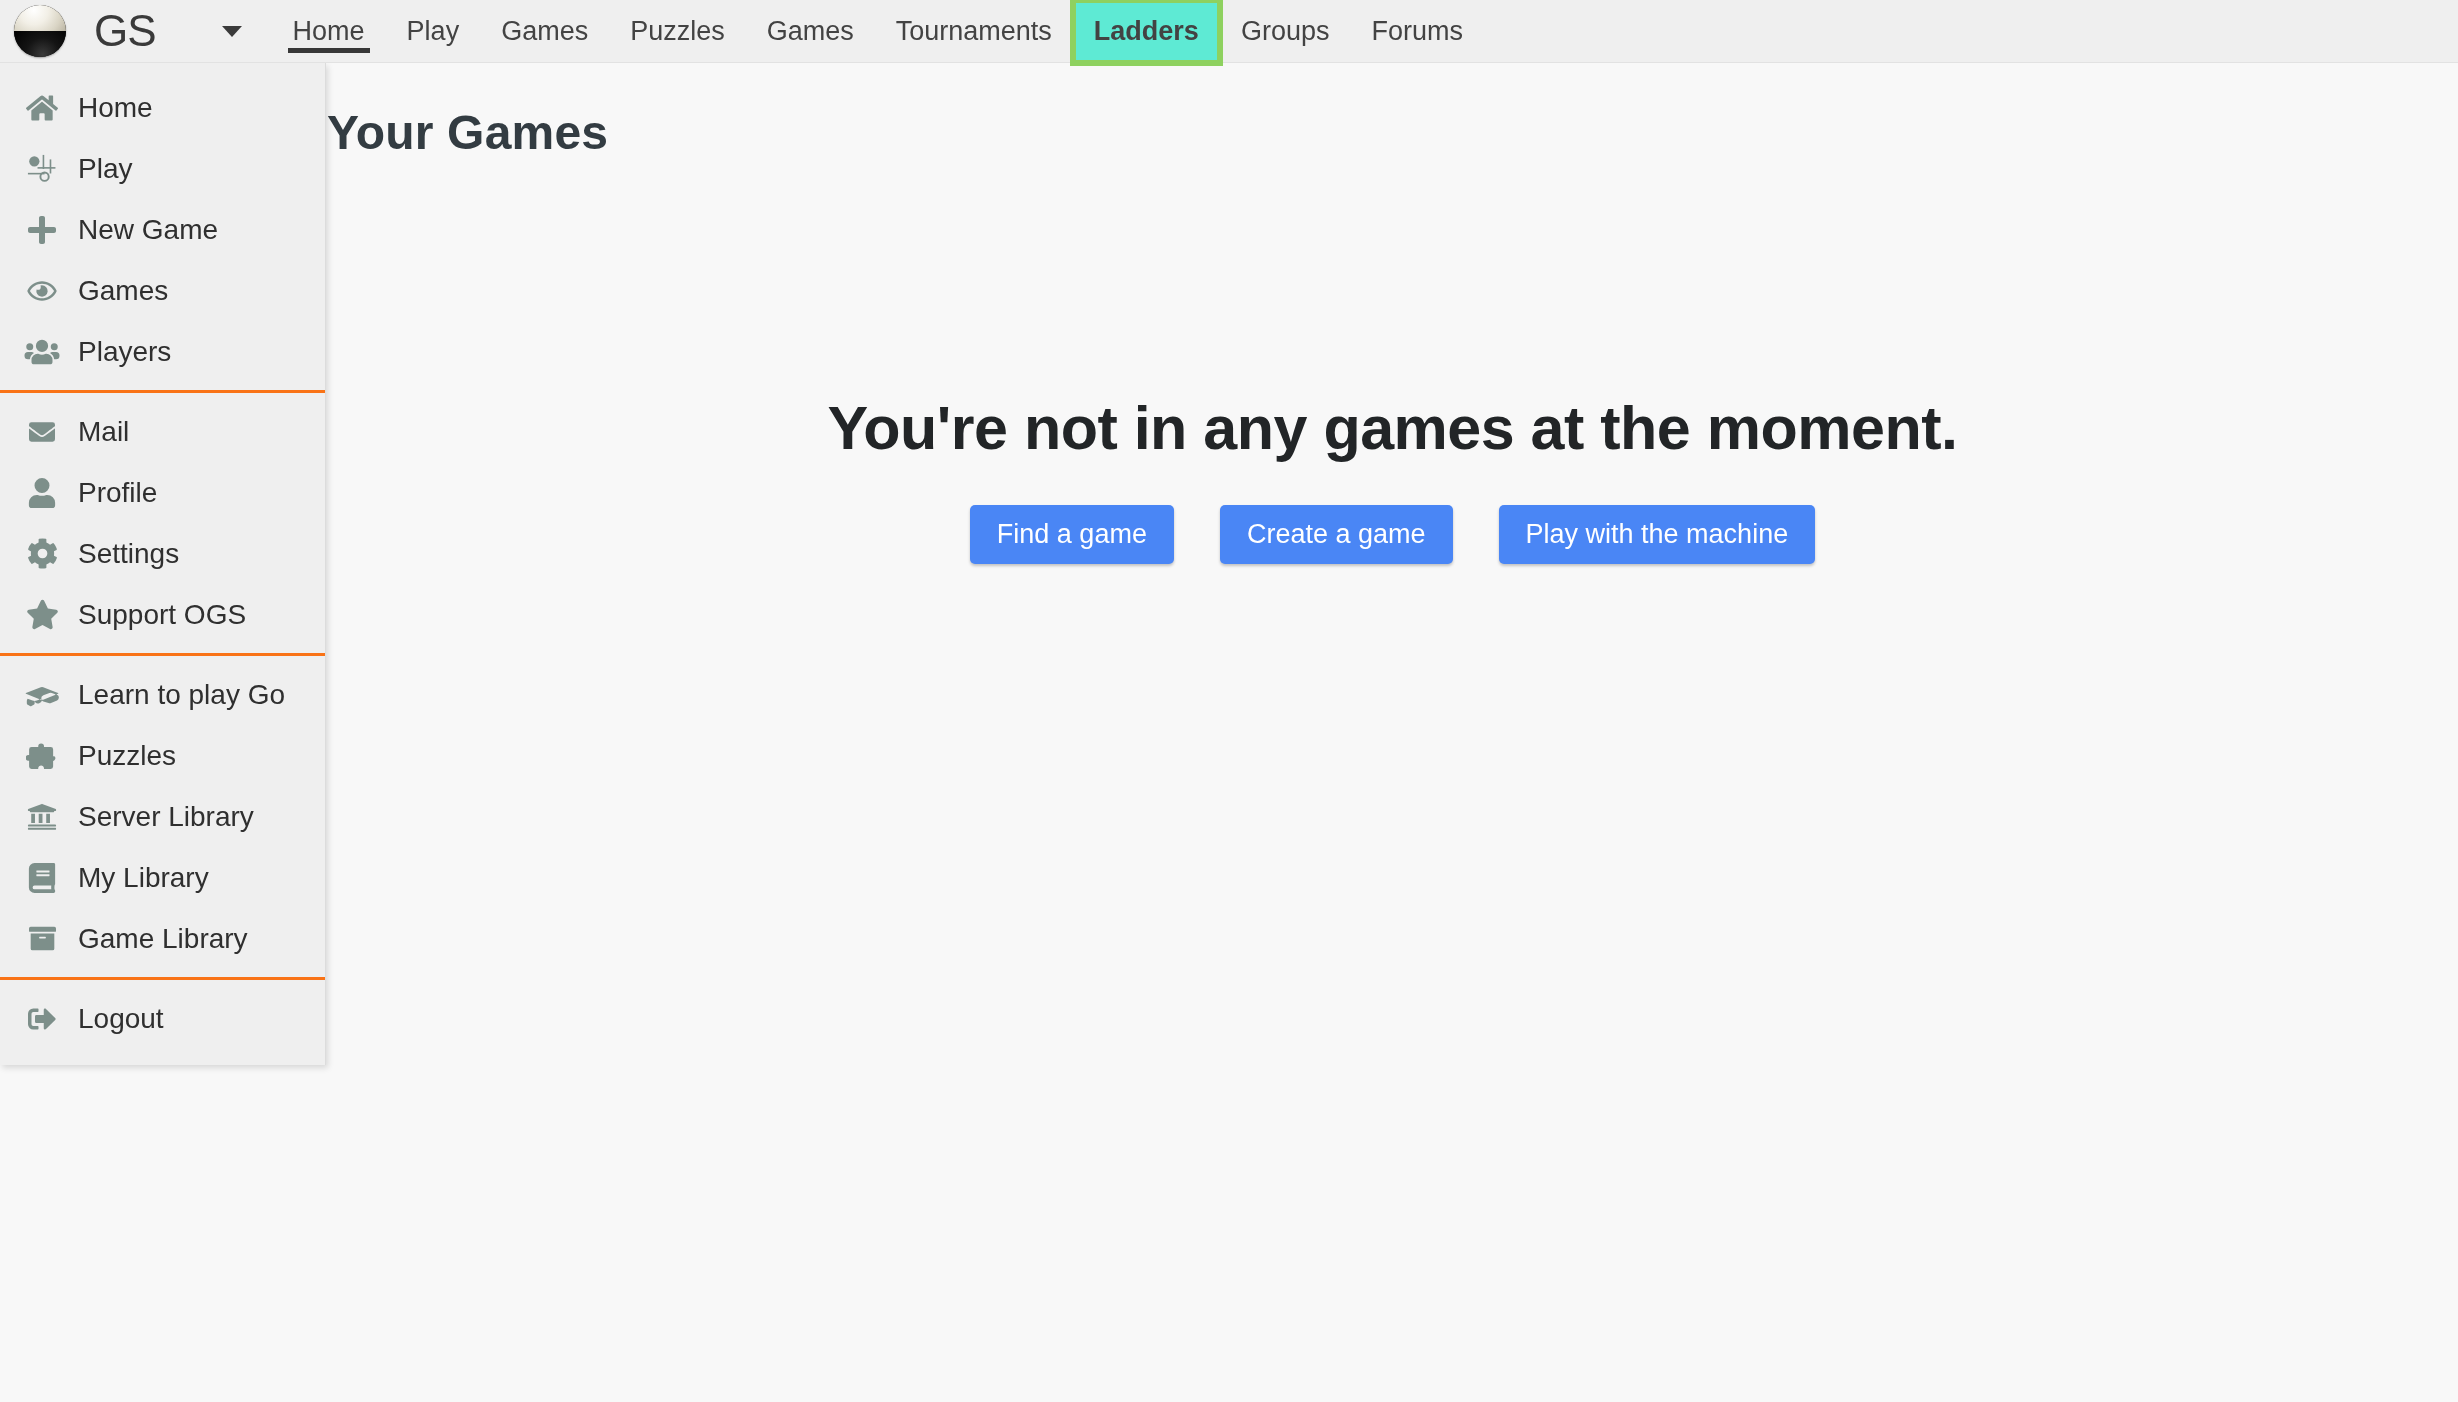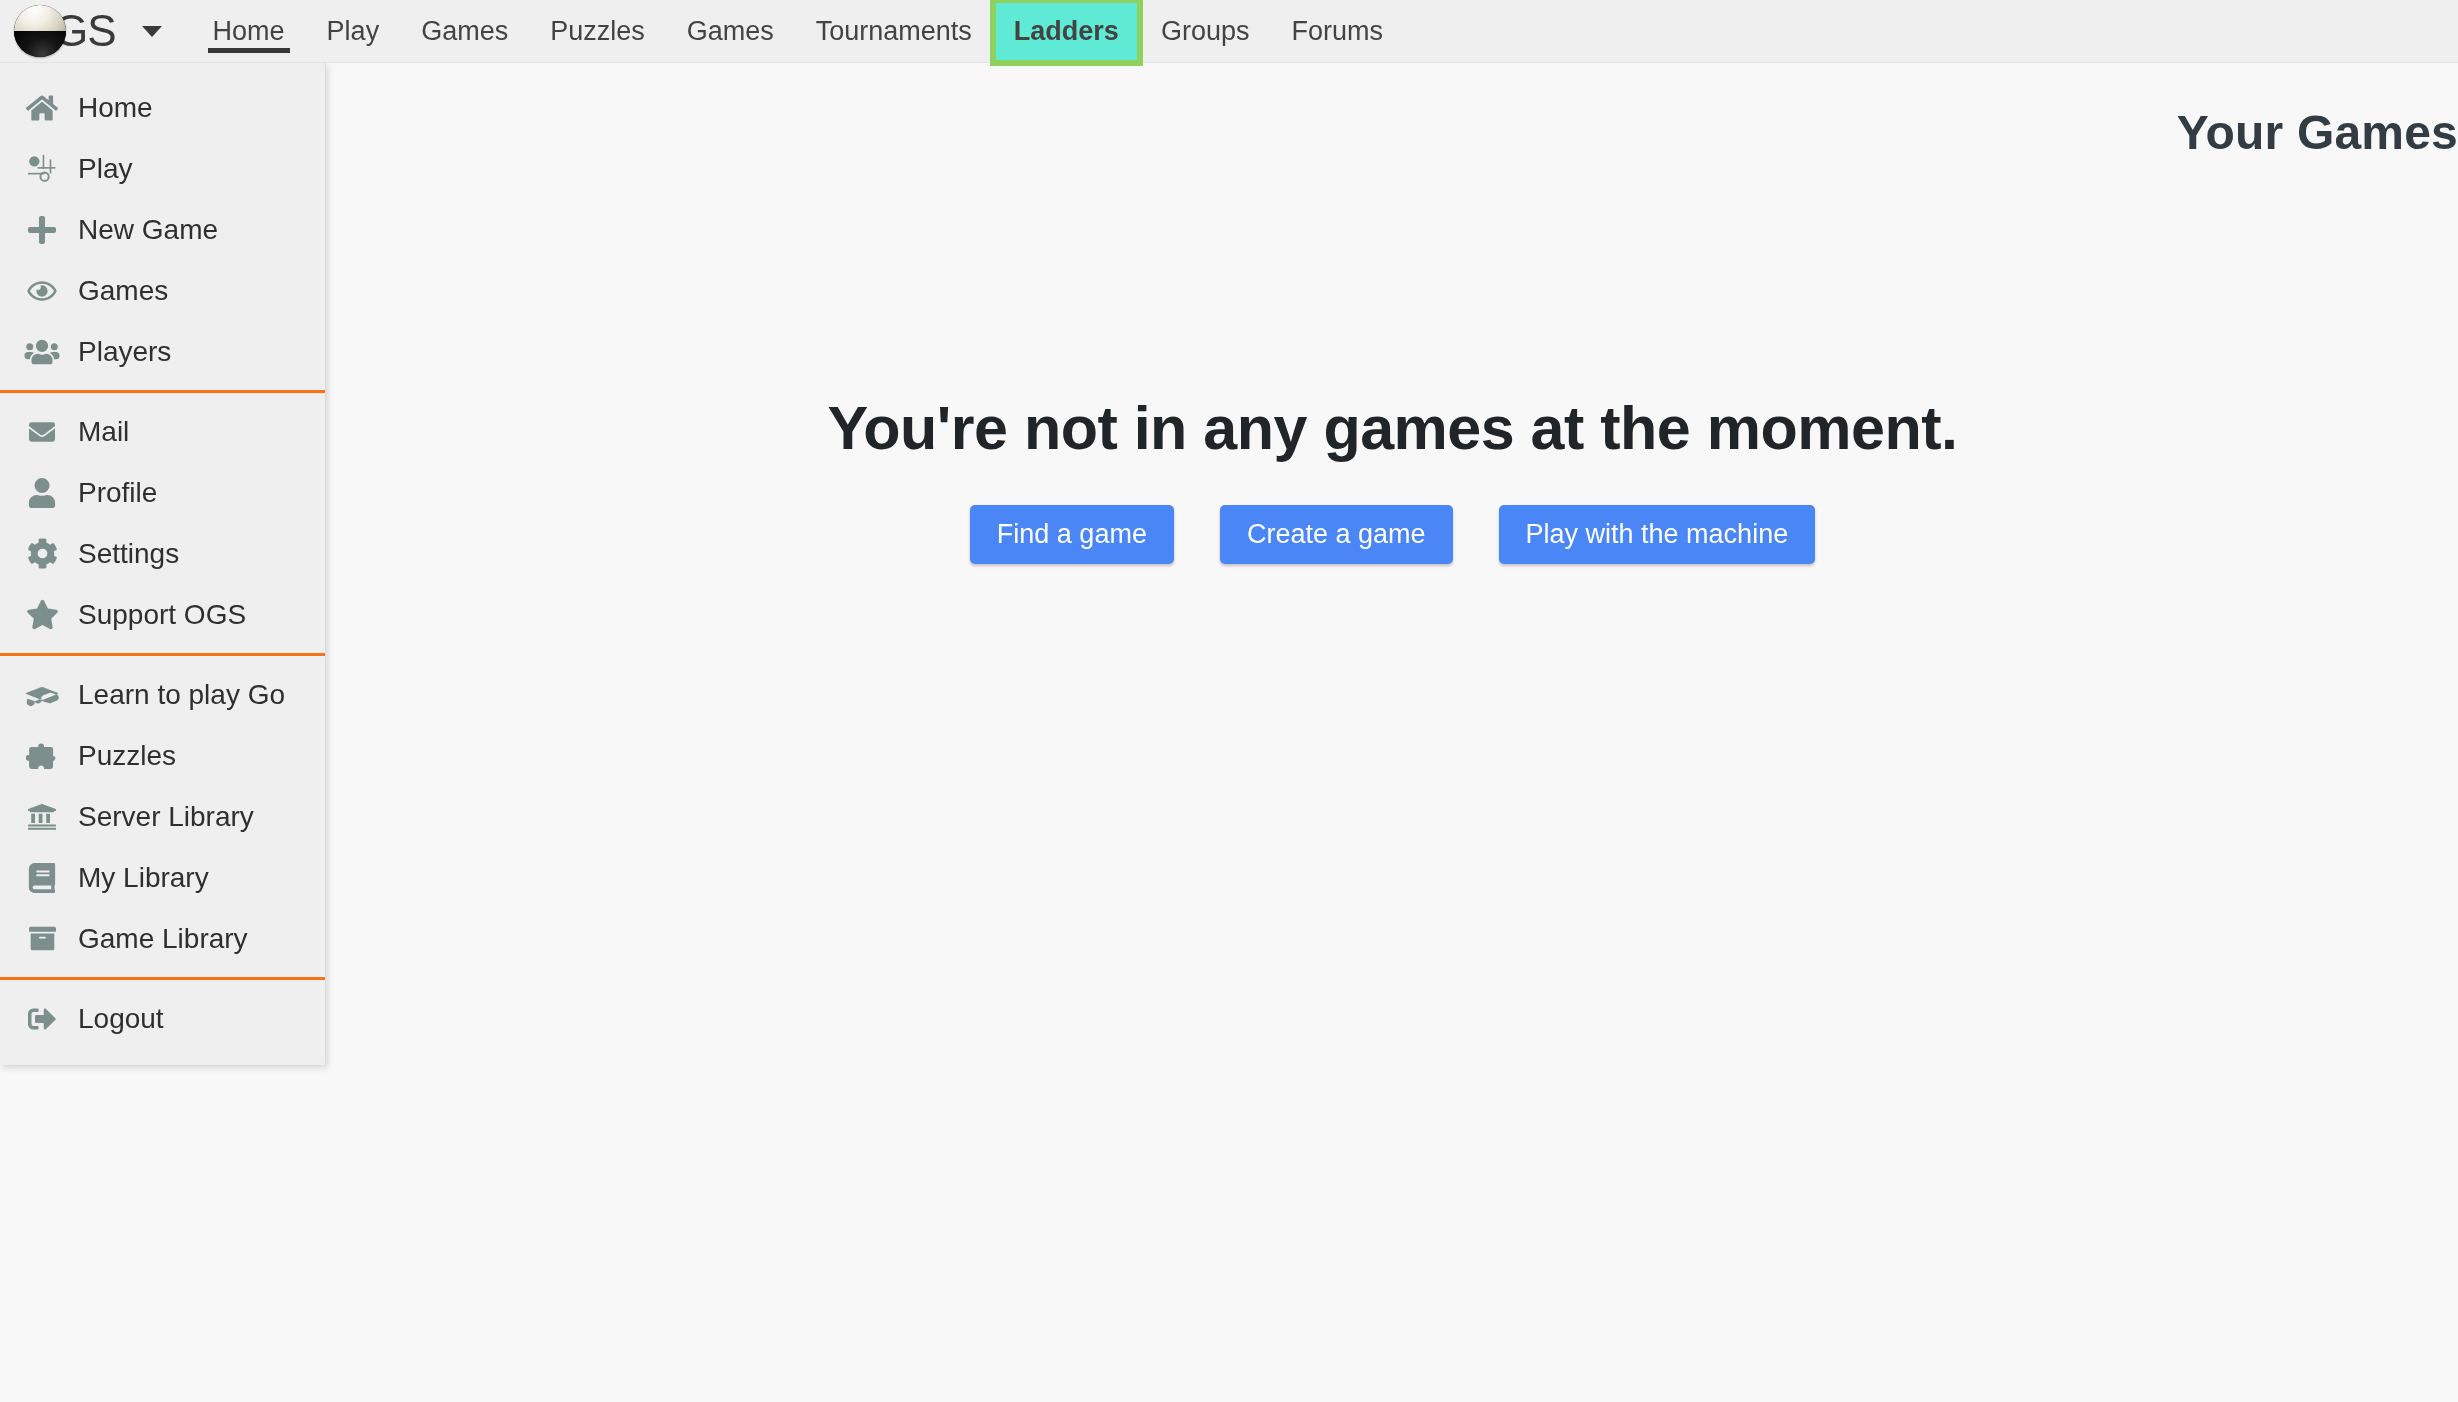--- a/index.html
+++ b/index.html
@@ -20,20 +20,21 @@
     border-bottom: 1px solid #e2e2e2;
     display: flex; align-items: center;
     z-index: 40;
   }
 
   #brand {
     display: flex; align-items: center;
     height: 63px;
     padding-left: 14px;
     flex: 0 0 auto;
+    gap: 40px;
   }
   .go-stone {
     width: 52px; height: 52px;
     border-radius: 50%;
     position: relative;
     overflow: hidden;
     background: #000;
     box-shadow: 0 1px 2px rgba(0,0,0,.35);
     flex: 0 0 auto;
   }
@@ -134,21 +135,21 @@
 
   
   #main {
     position: absolute;
     top: 63px; left: 327px;
     width: 2131px; height: 1339px;
     background: #f8f8f8;
     overflow: hidden;
   }
   #page-title {
-    text-align: right;
+    text-align: left;
     margin: 0;
     padding-top: 42px;
     font-size: 48px;
     font-weight: bold;
     color: #333c42;
     letter-spacing: .2px;
   }
   #empty-block {
     margin-top: 233px;
     text-align: center;

